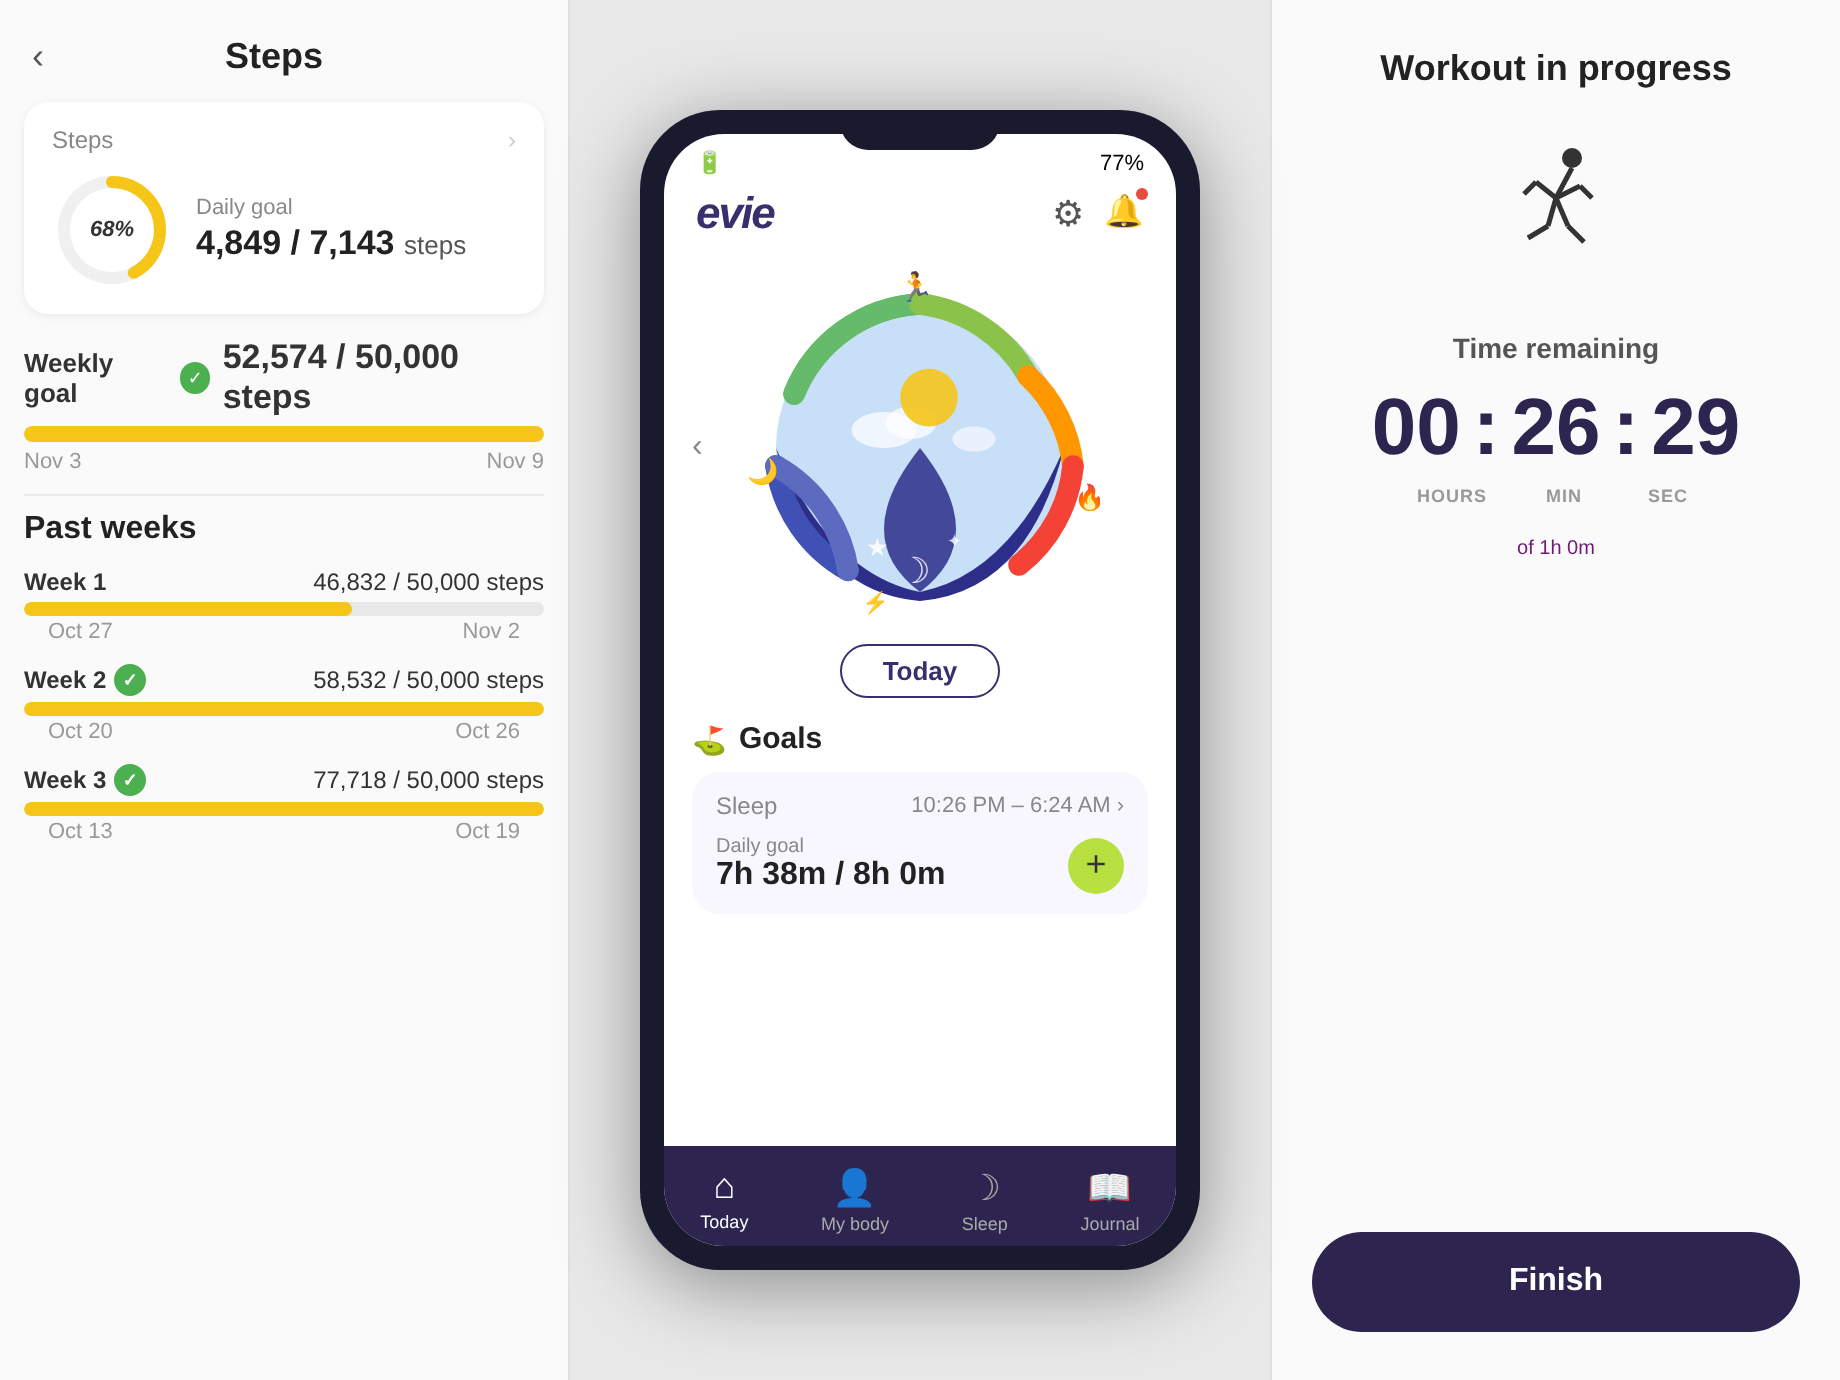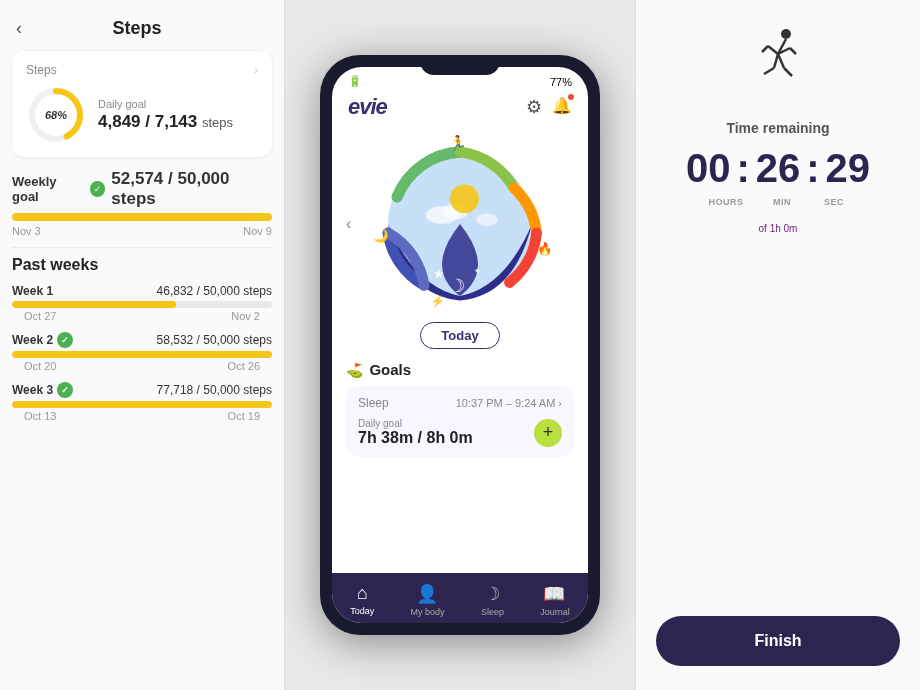--- a/index.html
+++ b/index.html
@@ -755,21 +755,21 @@
         <div class="goals-section">
           <div class="goals-header">
             <span class="flag-icon">⛳</span>
             <span class="goals-title">Goals</span>
           </div>
 
           <div class="sleep-card">
             <div class="sleep-card-header">
               <span class="sleep-label">Sleep</span>
               <span class="sleep-time">
-                <span>10:37 PM – 9:24 AM</span>
+                <span>10:26 PM – 6:24 AM</span>
                 <span>›</span>
               </span>
             </div>
             <div class="sleep-body">
               <div class="sleep-goal-info">
                 <div class="sleep-goal-label">Daily goal</div>
                 <div class="sleep-goal-value">7h 38m / 8h 0m</div>
               </div>
               <div class="add-btn">+</div>
             </div>
@@ -793,20 +793,21 @@
             <span class="nav-item-icon">📖</span>
             <span class="nav-item-label">Journal</span>
           </div>
         </div>
 
       </div>
     </div>
   </div>
 
   <div class="right-panel">
+    <div class="workout-title">Workout in progress</div>
 
     <div class="runner-icon">
       <svg width="60" height="60" viewBox="0 0 60 60">
 
         <circle cx="38" cy="10" r="5" fill="#333"></circle>
         <line x1="38" y1="15" x2="30" y2="30" stroke="#333" stroke-width="2.5"></line>
         <line x1="30" y1="30" x2="20" y2="22" stroke="#333" stroke-width="2.5"></line>
         <line x1="20" y1="22" x2="14" y2="28" stroke="#333" stroke-width="2.5"></line>
         <line x1="30" y1="30" x2="42" y2="24" stroke="#333" stroke-width="2.5"></line>
         <line x1="42" y1="24" x2="48" y2="30" stroke="#333" stroke-width="2.5"></line>

